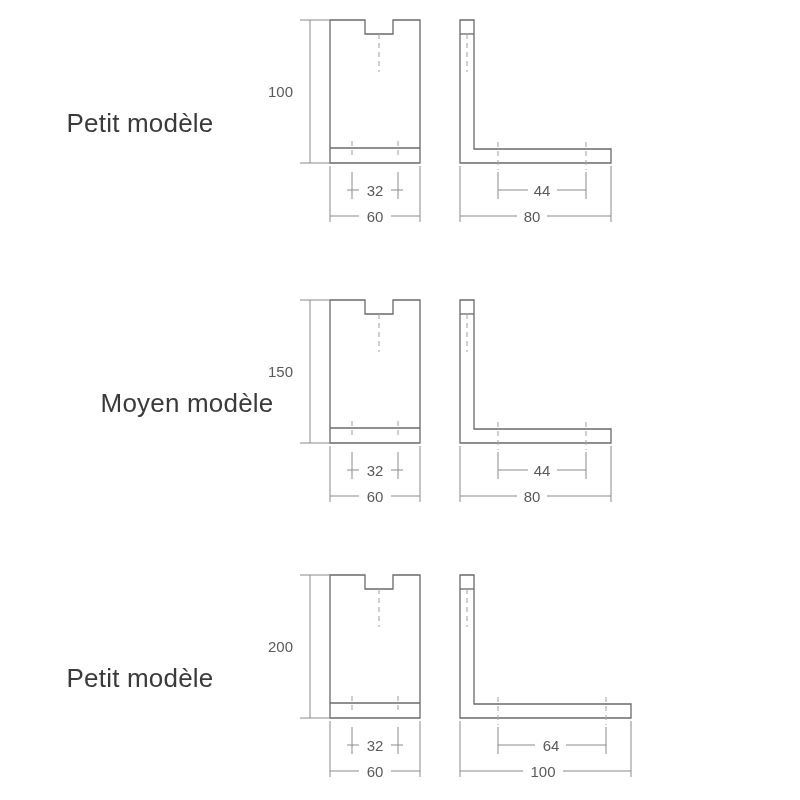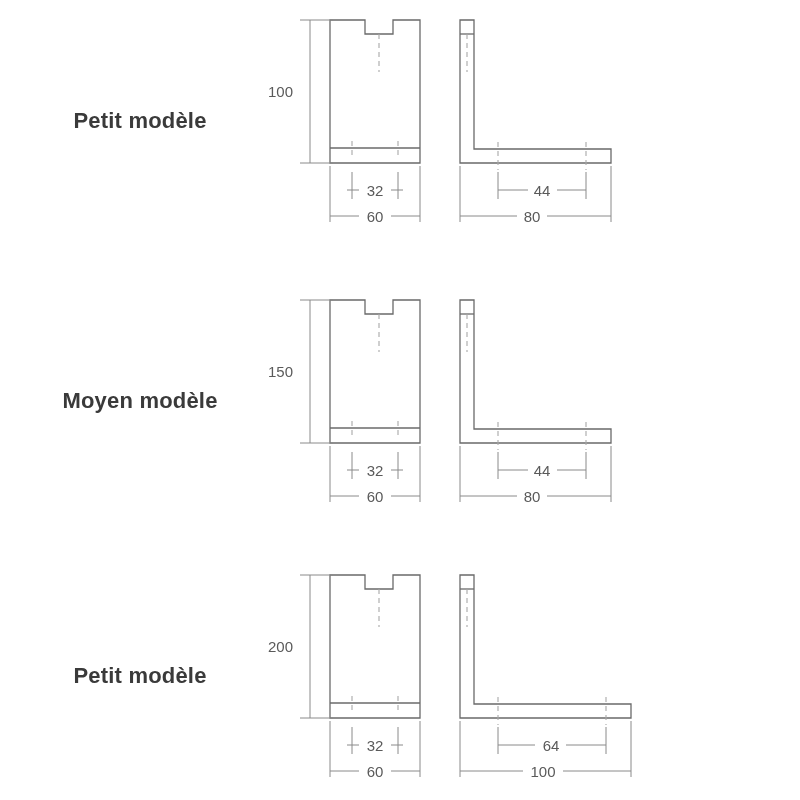--- a/index.html
+++ b/index.html
@@ -23,22 +23,22 @@
   .model-block {
     position: absolute;
     left: 0;
     width: 800px;
   }
   .model-label {
     position: absolute;
     left: 0;
     width: 280px;
     text-align: center;
-    font-size: 22px;
-    font-weight: 700;
+    font-size: 26px;
+    font-weight: 400;
     color: #3a3a3a;
     letter-spacing: 0.2px;
     white-space: nowrap;
   }
   .drawing-svg {
     position: absolute;
     left: 255px;
     top: 0;
   }
   .dim-text {
@@ -111,21 +111,21 @@
 
       <text class="dim-text" x="38" y="97" text-anchor="end">100</text>
       <text class="dim-text" x="120" y="196" text-anchor="middle">32</text>
       <text class="dim-text" x="120" y="222" text-anchor="middle">60</text>
       <text class="dim-text" x="287" y="196" text-anchor="middle">44</text>
       <text class="dim-text" x="277" y="222" text-anchor="middle">80</text>
     </svg>
   </div>
 
   <div class="model-block" style="top:280px;">
-    <div class="model-label" style="top:108px;">Moyen modèle</div>
+    <div class="model-label" style="top:108px;padding-left:47px;">Moyen modèle</div>
 
     <svg class="drawing-svg" width="420" height="240" viewBox="0 0 420 240">
       <g fill="none" stroke="#6a6a6a" stroke-width="1.3" stroke-linejoin="miter">
 
         <path d="M75,20 L75,163 L165,163 L165,20 L138,20 L138,34 L110,34 L110,20 Z"></path>
         <line x1="75" y1="148" x2="165" y2="148"></line>
 
         <g stroke="#a8a8a8" stroke-width="1.1" stroke-dasharray="5,4">
           <line x1="124" y1="34" x2="124" y2="72"></line>
           <line x1="97" y1="141" x2="97" y2="156"></line>

